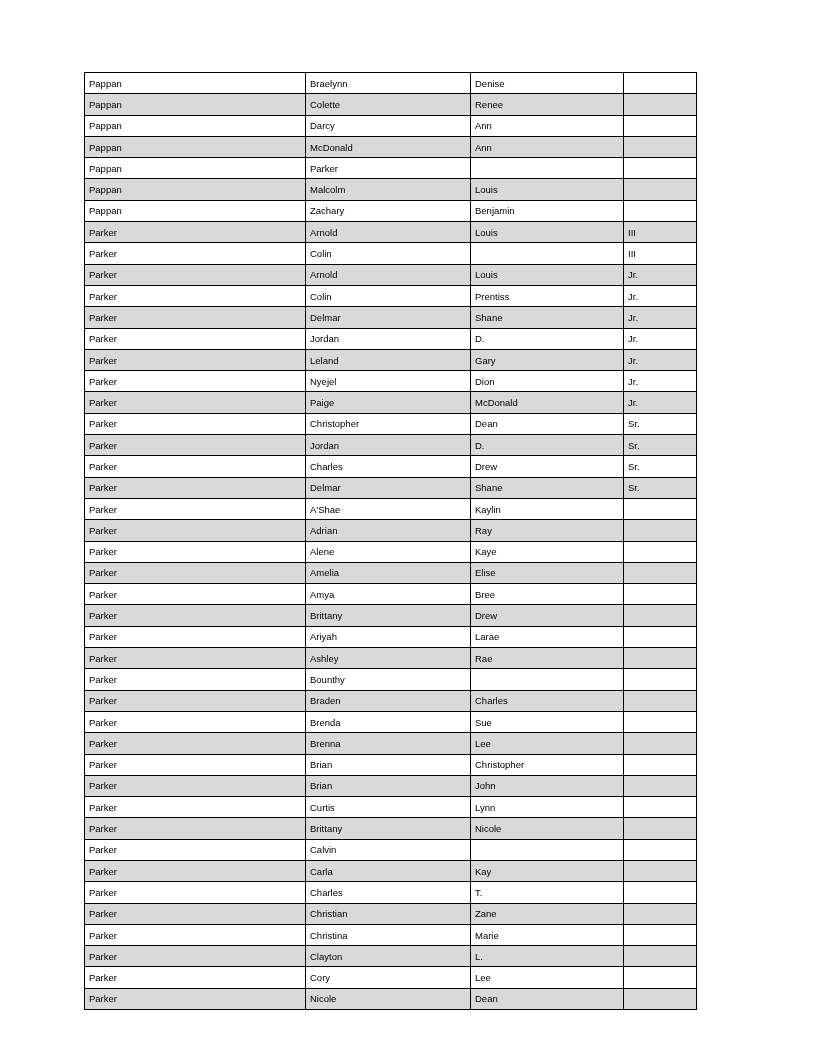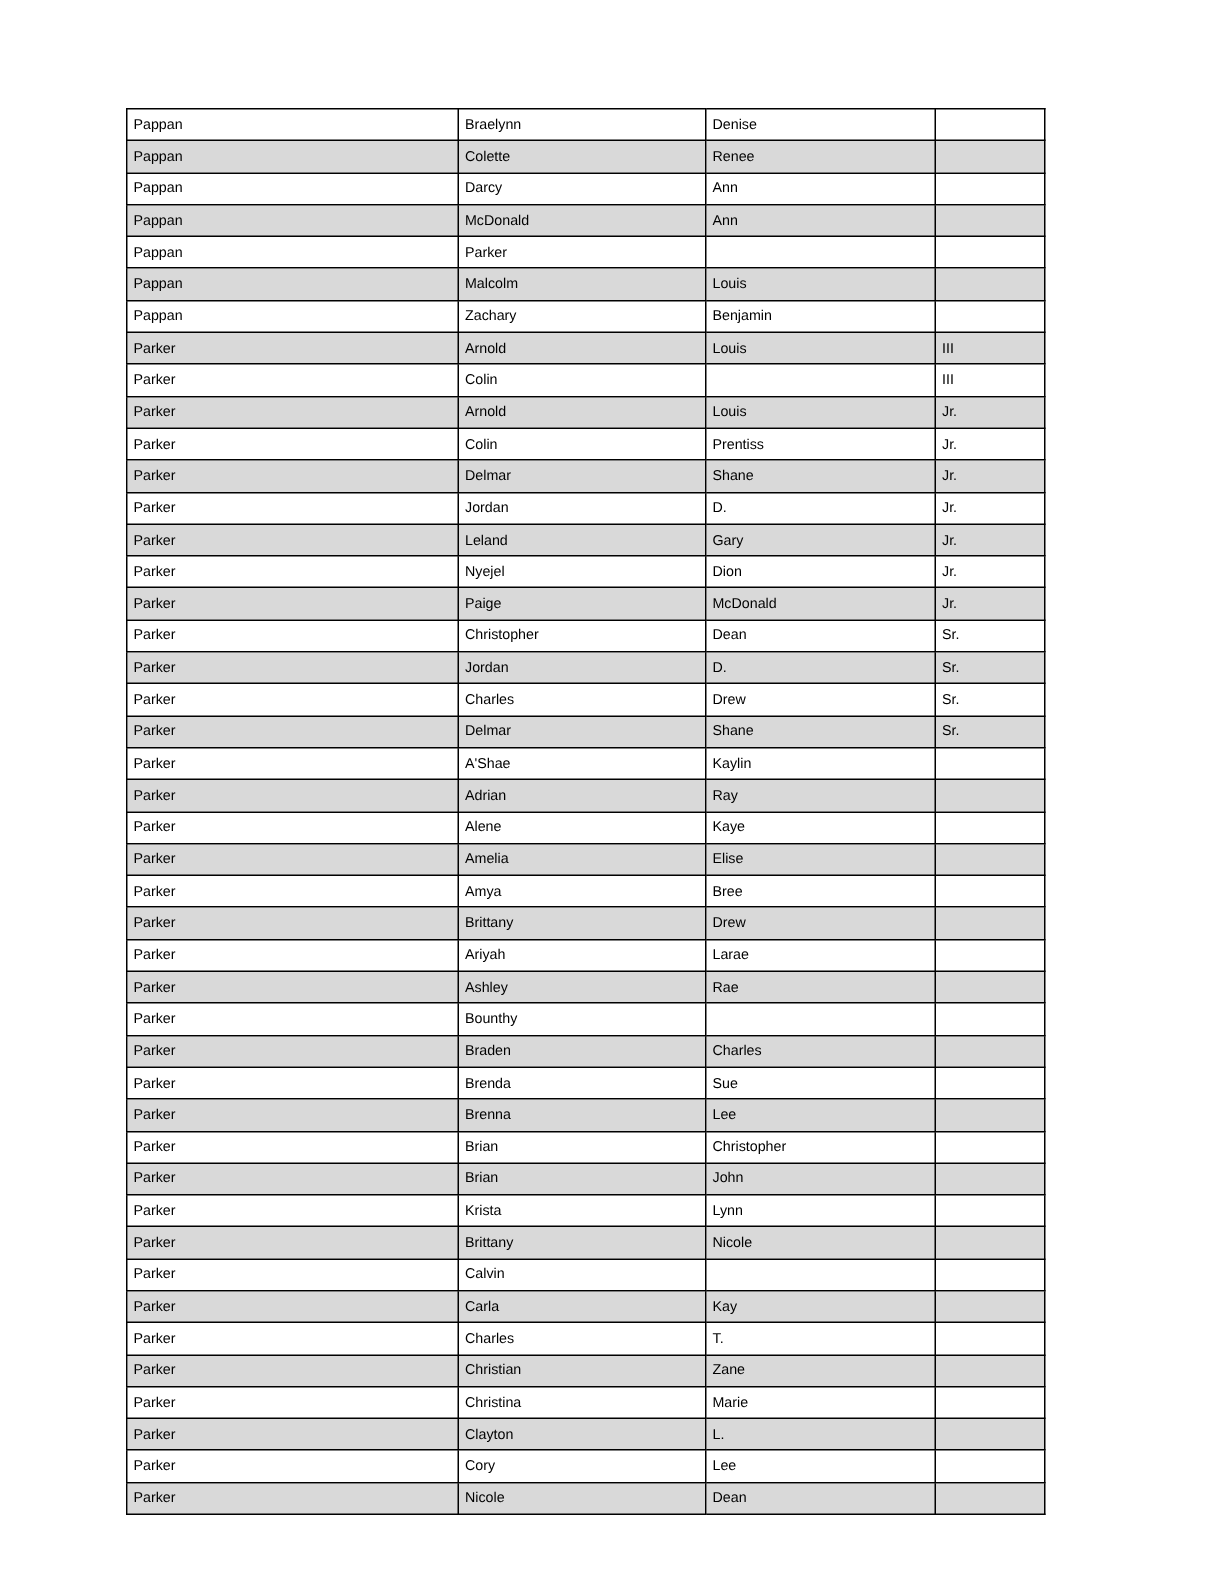--- a/index.html
+++ b/index.html
@@ -264,21 +264,21 @@
             <td></td>
           </tr>
           <tr class="shaded">
             <td>Parker</td>
             <td>Brian</td>
             <td>John</td>
             <td></td>
           </tr>
           <tr class="plain">
             <td>Parker</td>
-            <td>Krista</td>
+            <td>Curtis</td>
             <td>Lynn</td>
             <td></td>
           </tr>
           <tr class="shaded">
             <td>Parker</td>
             <td>Brittany</td>
             <td>Nicole</td>
             <td></td>
           </tr>
           <tr class="plain">

